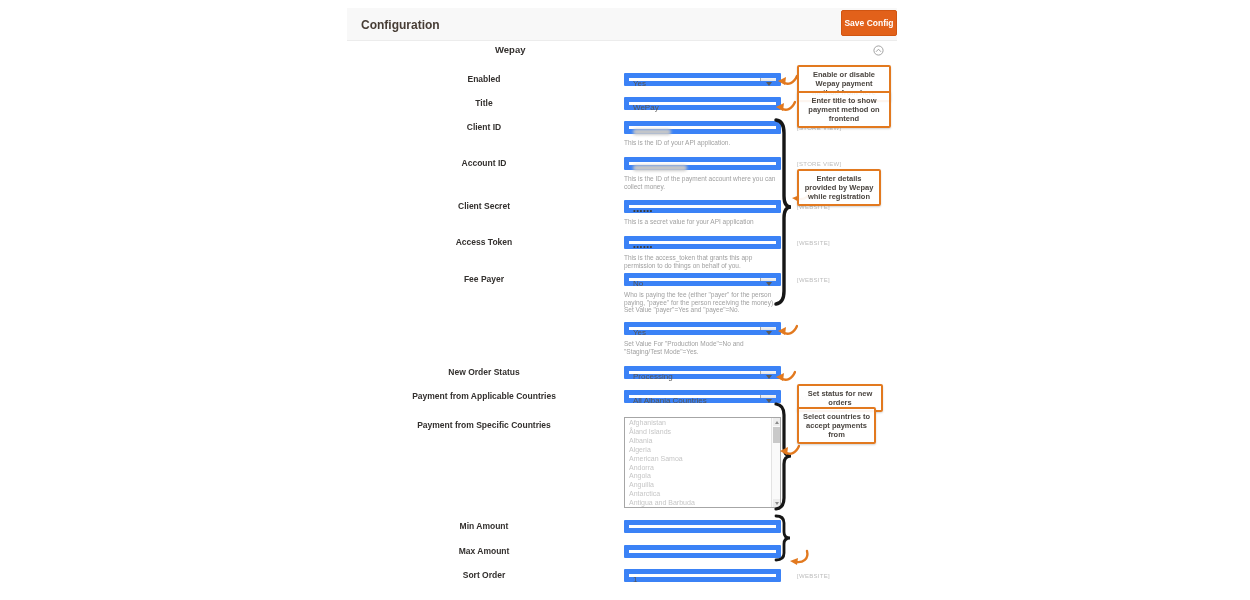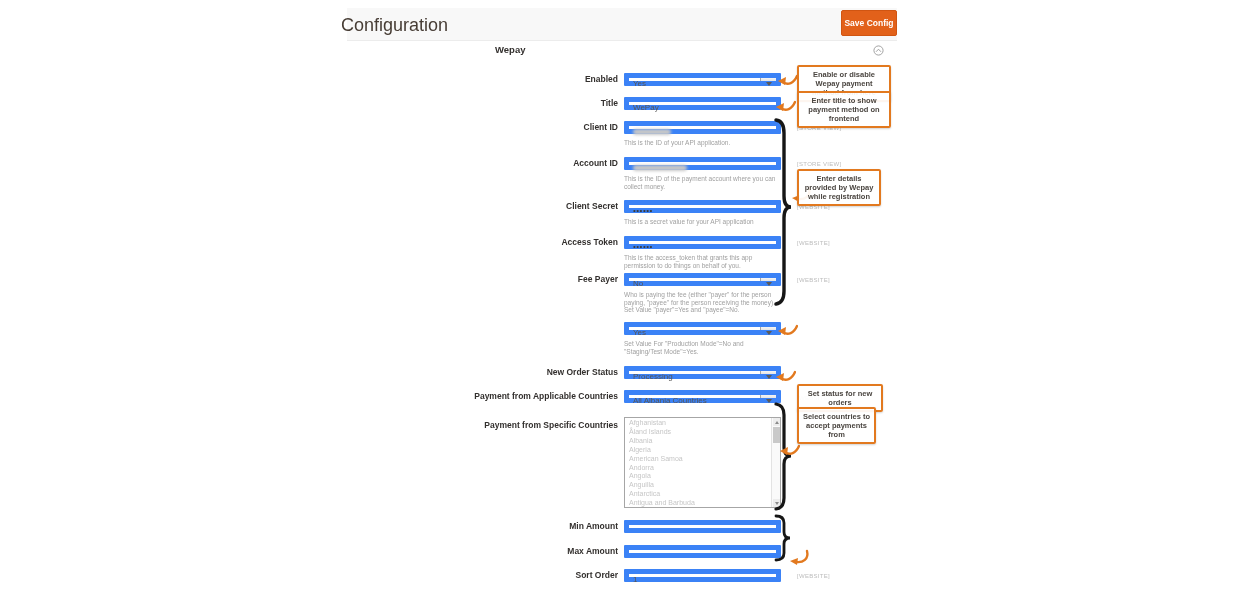--- a/index.html
+++ b/index.html
@@ -3,32 +3,32 @@
 <meta charset="utf-8">
 <style>
   * { margin:0; padding:0; box-sizing:border-box; }
   html,body { width:1250px; height:600px; background:#ffffff;
               font-family:"Liberation Sans", sans-serif; }
   .screen { position:relative; width:1250px; height:600px; background:#fff; overflow:hidden; }
 
   
   .header-band { position:absolute; left:347px; top:8px; width:550px; height:33px;
                  background:#f8f8f8; border-bottom:1px solid #ececec; }
-  .page-title { position:absolute; left:341px; top:12px; font-size:18px; line-height:26px;
-                color:#473d35; font-weight:400; }
+  .page-title { position:absolute; left:361px; top:12px; font-size:12px; line-height:26px;
+                color:#473d35; font-weight:700; }
   .save-btn { position:absolute; left:841px; top:10px; width:56px; height:26px;
               background:#e2611a; border:1px solid #d05512; border-radius:2px;
               color:#fff; font-size:8.5px; font-weight:700; text-align:center;
               line-height:24px; cursor:pointer; }
   .section-title { position:absolute; left:495px; top:44px; font-size:9.5px;
                    font-weight:700; color:#33302e; }
   .collapse-icon { position:absolute; left:873px; top:45px; width:11px; height:11px; cursor:pointer; }
 
   
-  .flabel { position:absolute; left:350px; width:268px; text-align:right;
+  .flabel { position:absolute; left:350px; width:268px; text-align:center;
             font-size:8.5px; font-weight:700; color:#33302e; line-height:13px; }
   .ctrl { position:absolute; left:624px; width:157px; height:13px;
           border:5px solid #3b82f6; background:#fff; border-radius:1px;
           font-size:8px; color:#555; }
   .ctrl .val { position:absolute; left:4px; top:0; line-height:11px; white-space:nowrap; }
   .ctrl.select { cursor:pointer; }
   .caret-btn { position:absolute; right:0; top:0; width:16px; height:100%;
                background:linear-gradient(#f4f4f4,#e4e4e4); border-left:1px solid #a6a6a6; }
   .caret-btn:after { content:""; position:absolute; left:5px; top:4px; border-left:3px solid transparent;
                      border-right:3px solid transparent; border-top:4px solid #5a5a5a; }

